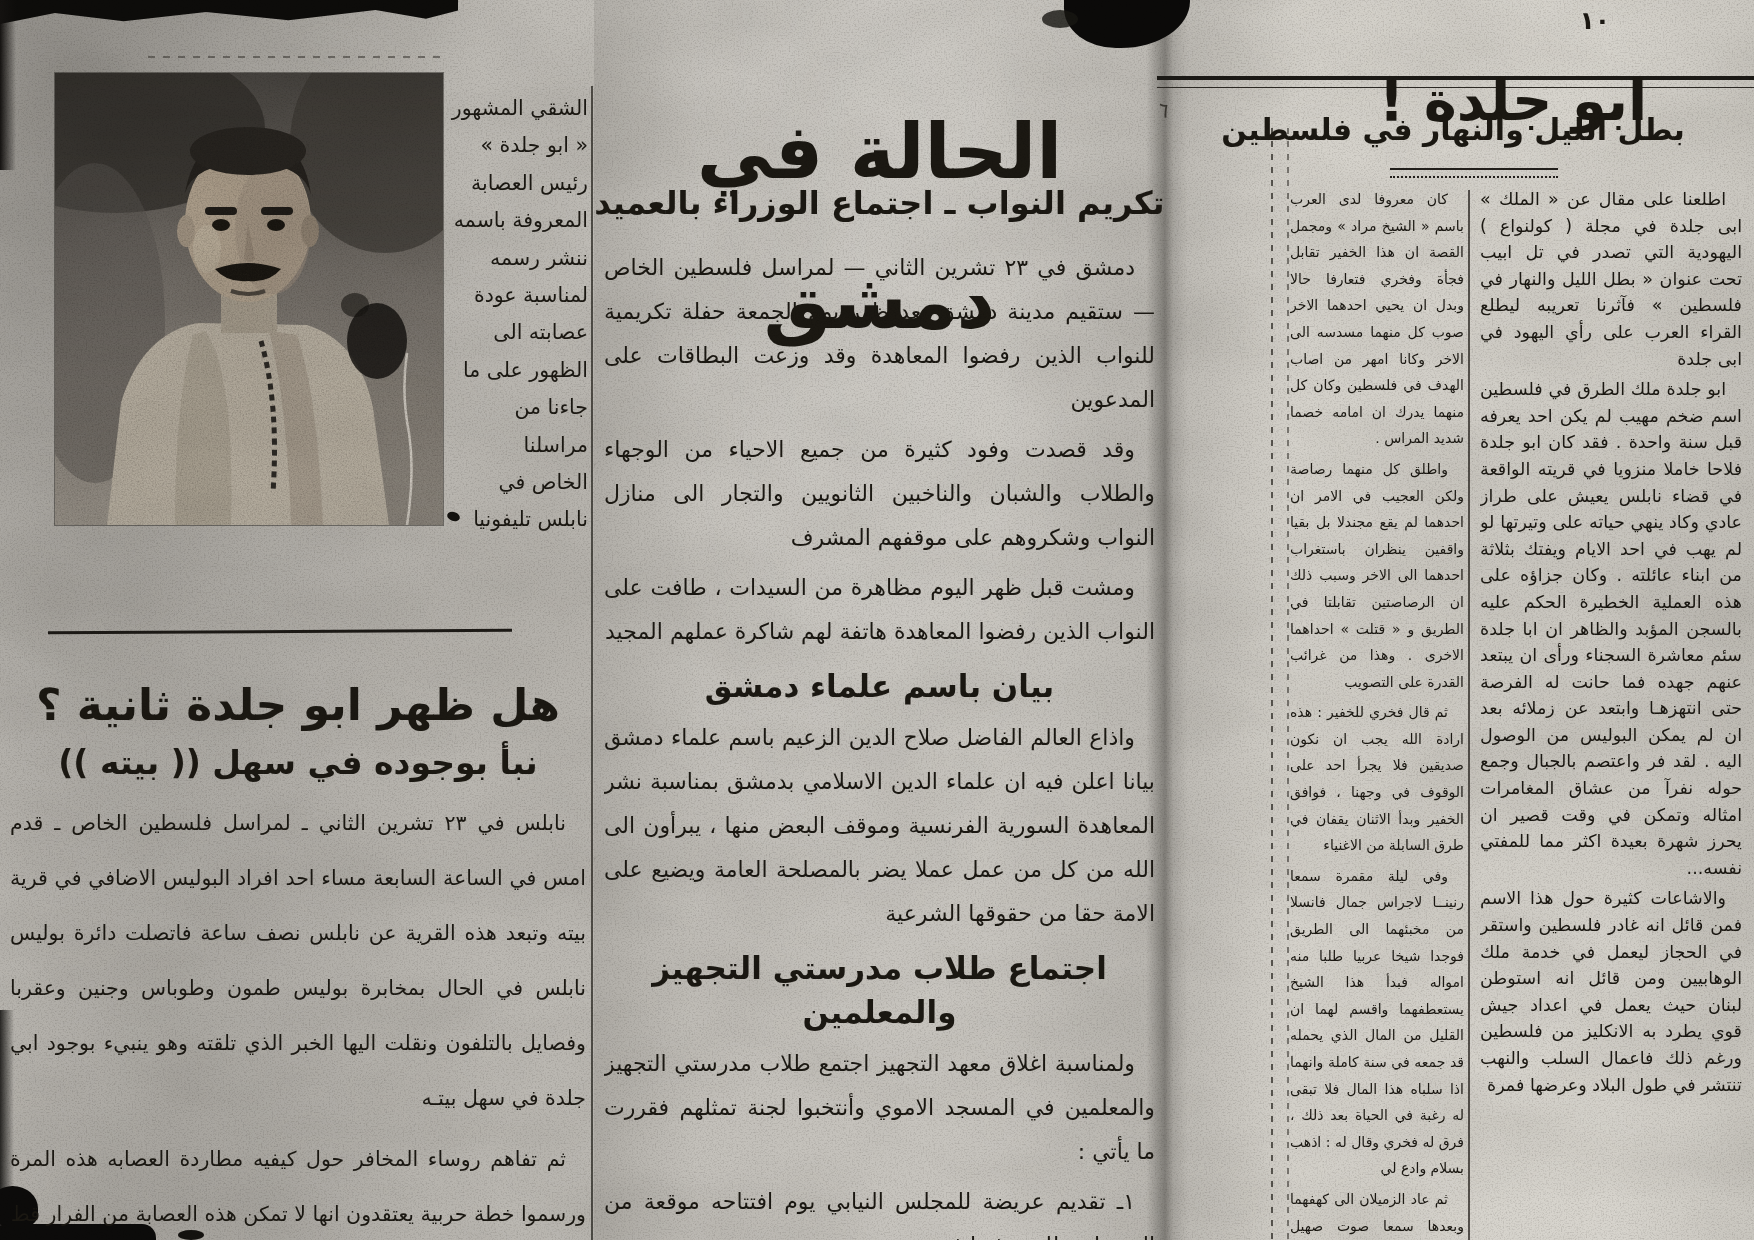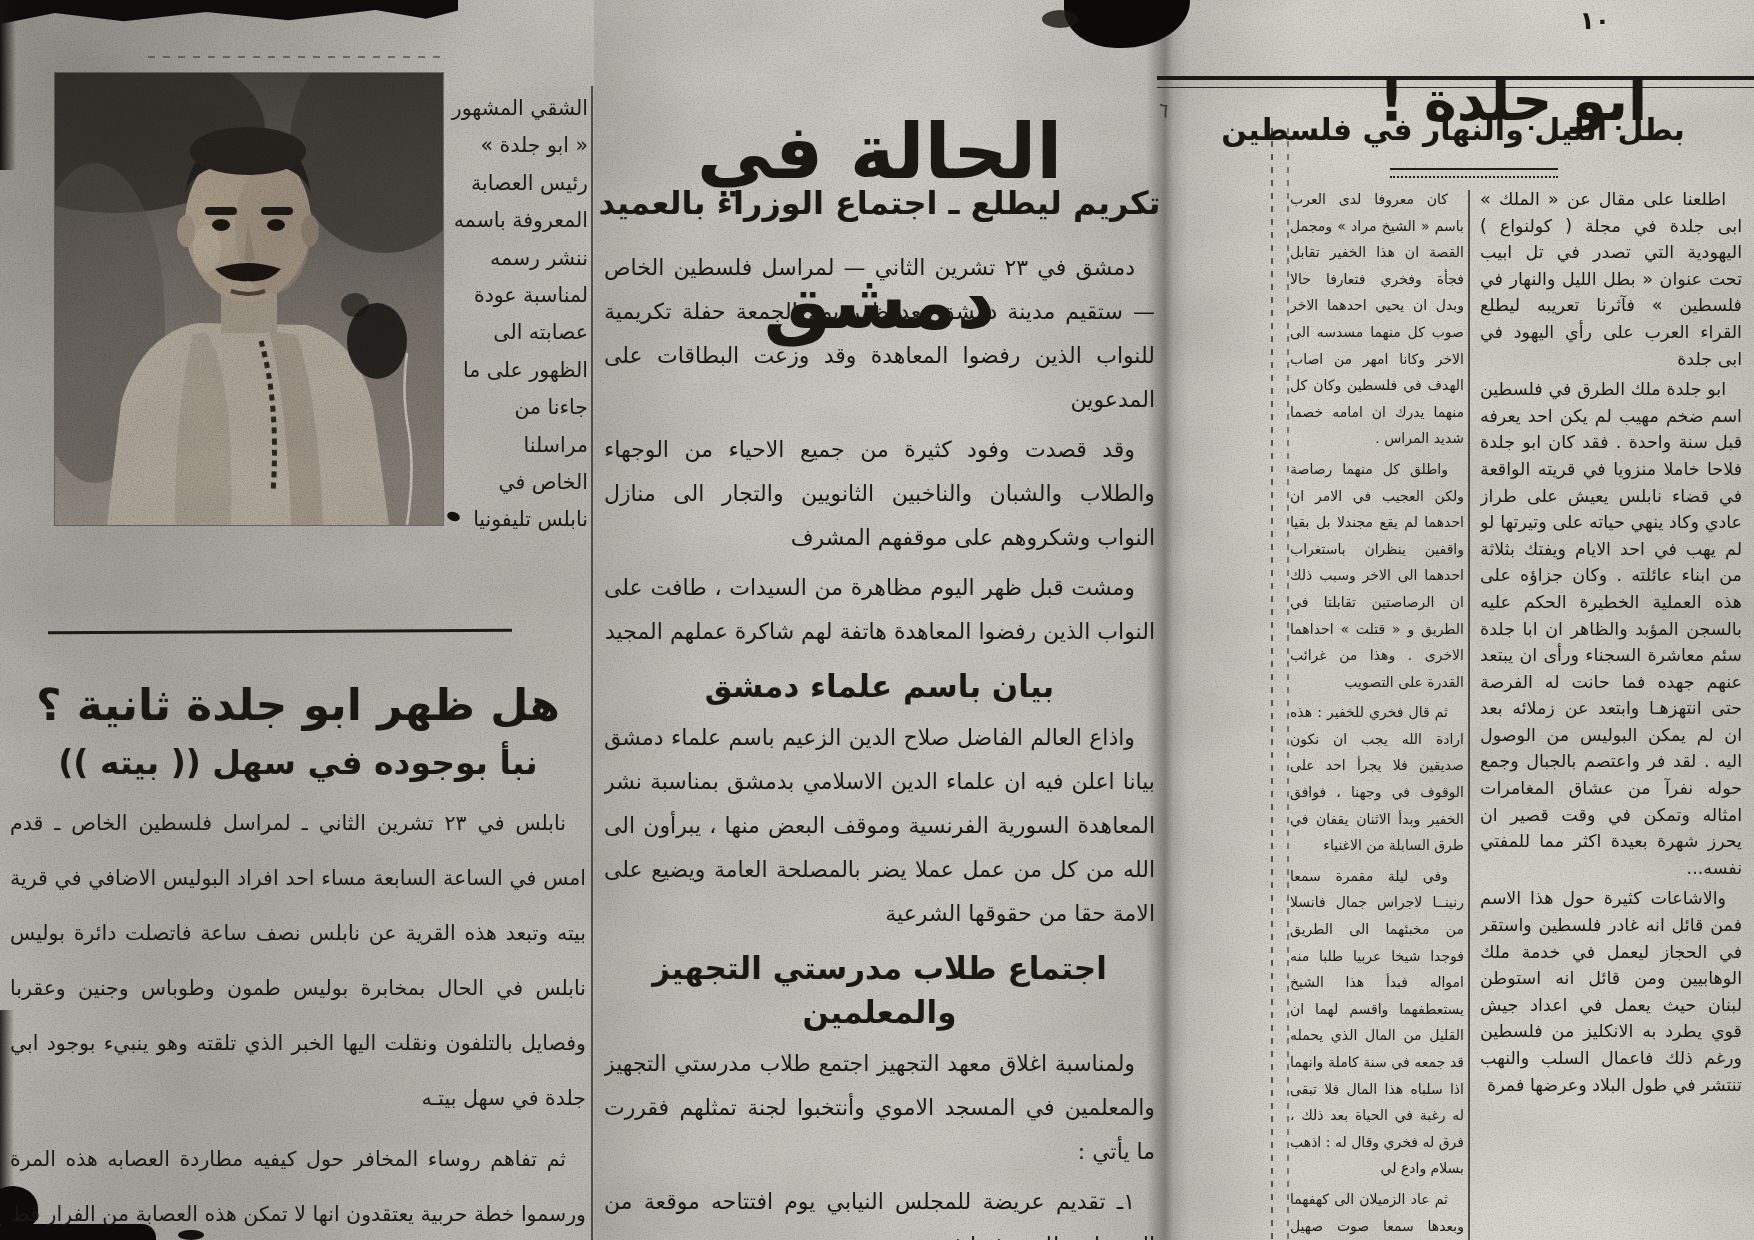--- a/index.html
+++ b/index.html
@@ -205,21 +205,21 @@
         <div class="para">نابلس في ٢٣ تشرين الثاني ـ لمراسل فلسطين الخاص ـ قدم امس في الساعة السابعة مساء احد افراد البوليس الاضافي في قرية بيته وتبعد هذه القرية عن نابلس نصف ساعة فاتصلت دائرة بوليس نابلس في الحال بمخابرة بوليس طمون وطوباس وجنين وعقربا وفصايل بالتلفون ونقلت اليها الخبر الذي تلقته وهو ينبيء بوجود ابي جلدة في سهل بيتـه</div>
         <div class="para">ثم تفاهم روساء المخافر حول كيفيه مطاردة العصابه هذه المرة ورسموا خطة حربية يعتقدون انها لا تمكن هذه العصابة من الفرار قط</div>
       </div>
     <div class="sec-heading left-sec2-heading">القوات تخرج فتطوق القرية</div>
     <div class="left-body">
         <div class="para">وبعد انتهاء المخابرة بين مخافر البوليس المذكورة خرجت القوات فرقة واحد الى سهل القرية التي قيل ان ابا جلده وعصابته فيها وفي</div>
       </div>
   </div>
 
   <h1 class="mid-headline">الحالة في دمشق</h1>
-  <div class="mid-subheadline">تكريم ليطلع ـ اجتماع الوزراء بالعميد</div>
+  <div class="mid-subheadline">تكريم النواب ـ اجتماع الوزراء بالعميد</div>
   <div class="mid-body">
     <div>
         <div class="para">دمشق في ٢٣ تشرين الثاني — لمراسل فلسطين الخاص — ستقيم مدينة دمشق بعد ظهر يوم الجمعة حفلة تكريمية للنواب الذين رفضوا المعاهدة وقد وزعت البطاقات على المدعوين</div>
         <div class="para">وقد قصدت وفود كثيرة من جميع الاحياء من الوجهاء والطلاب والشبان والناخبين الثانويين والتجار الى منازل النواب وشكروهم على موقفهم المشرف</div>
       </div>
     <div>
         <div class="para">ومشت قبل ظهر اليوم مظاهرة من السيدات ، طافت على النواب الذين رفضوا المعاهدة هاتفة لهم شاكرة عملهم المجيد</div>
       </div>
     <div class="sec-heading">بيان باسم علماء دمشق</div>
     <div>

